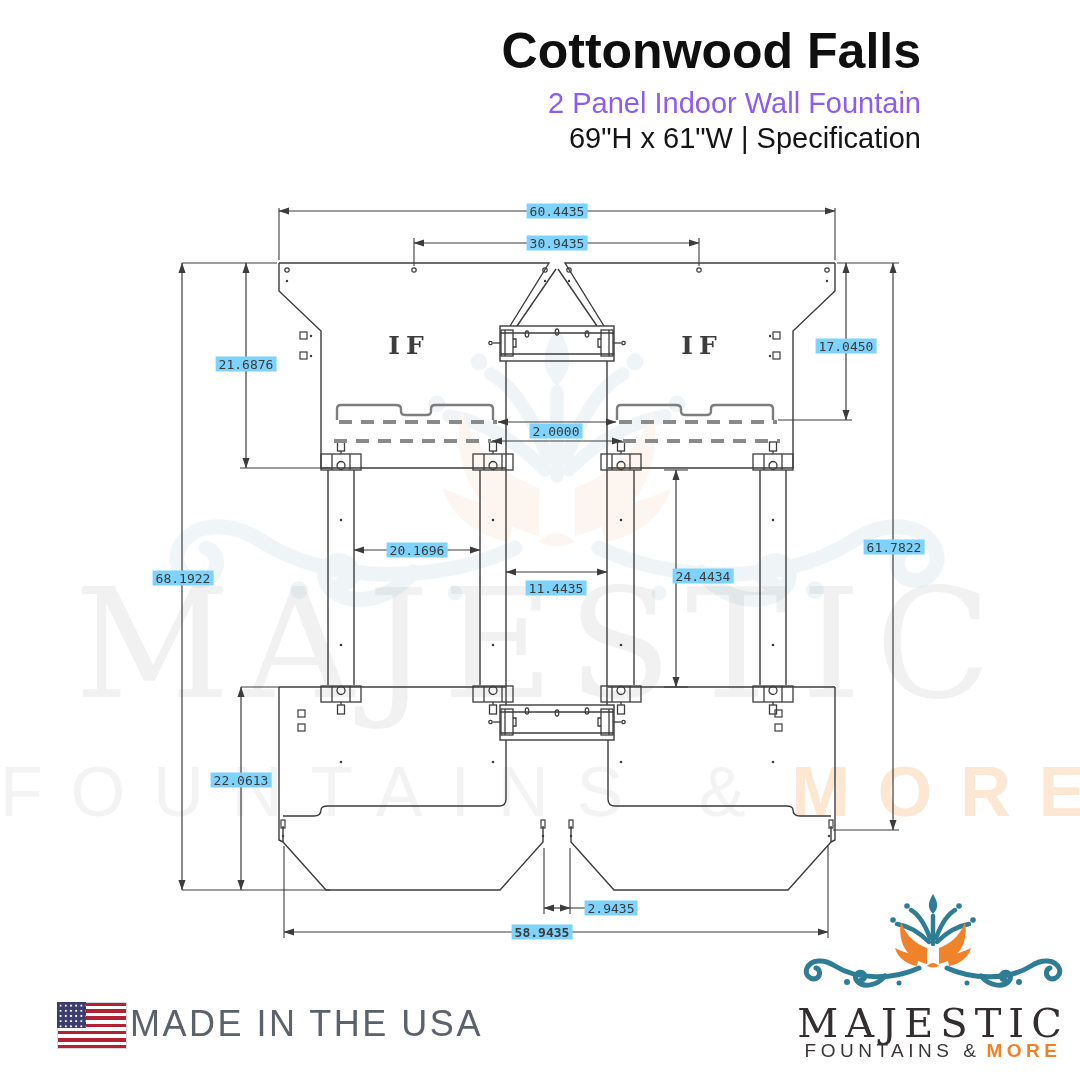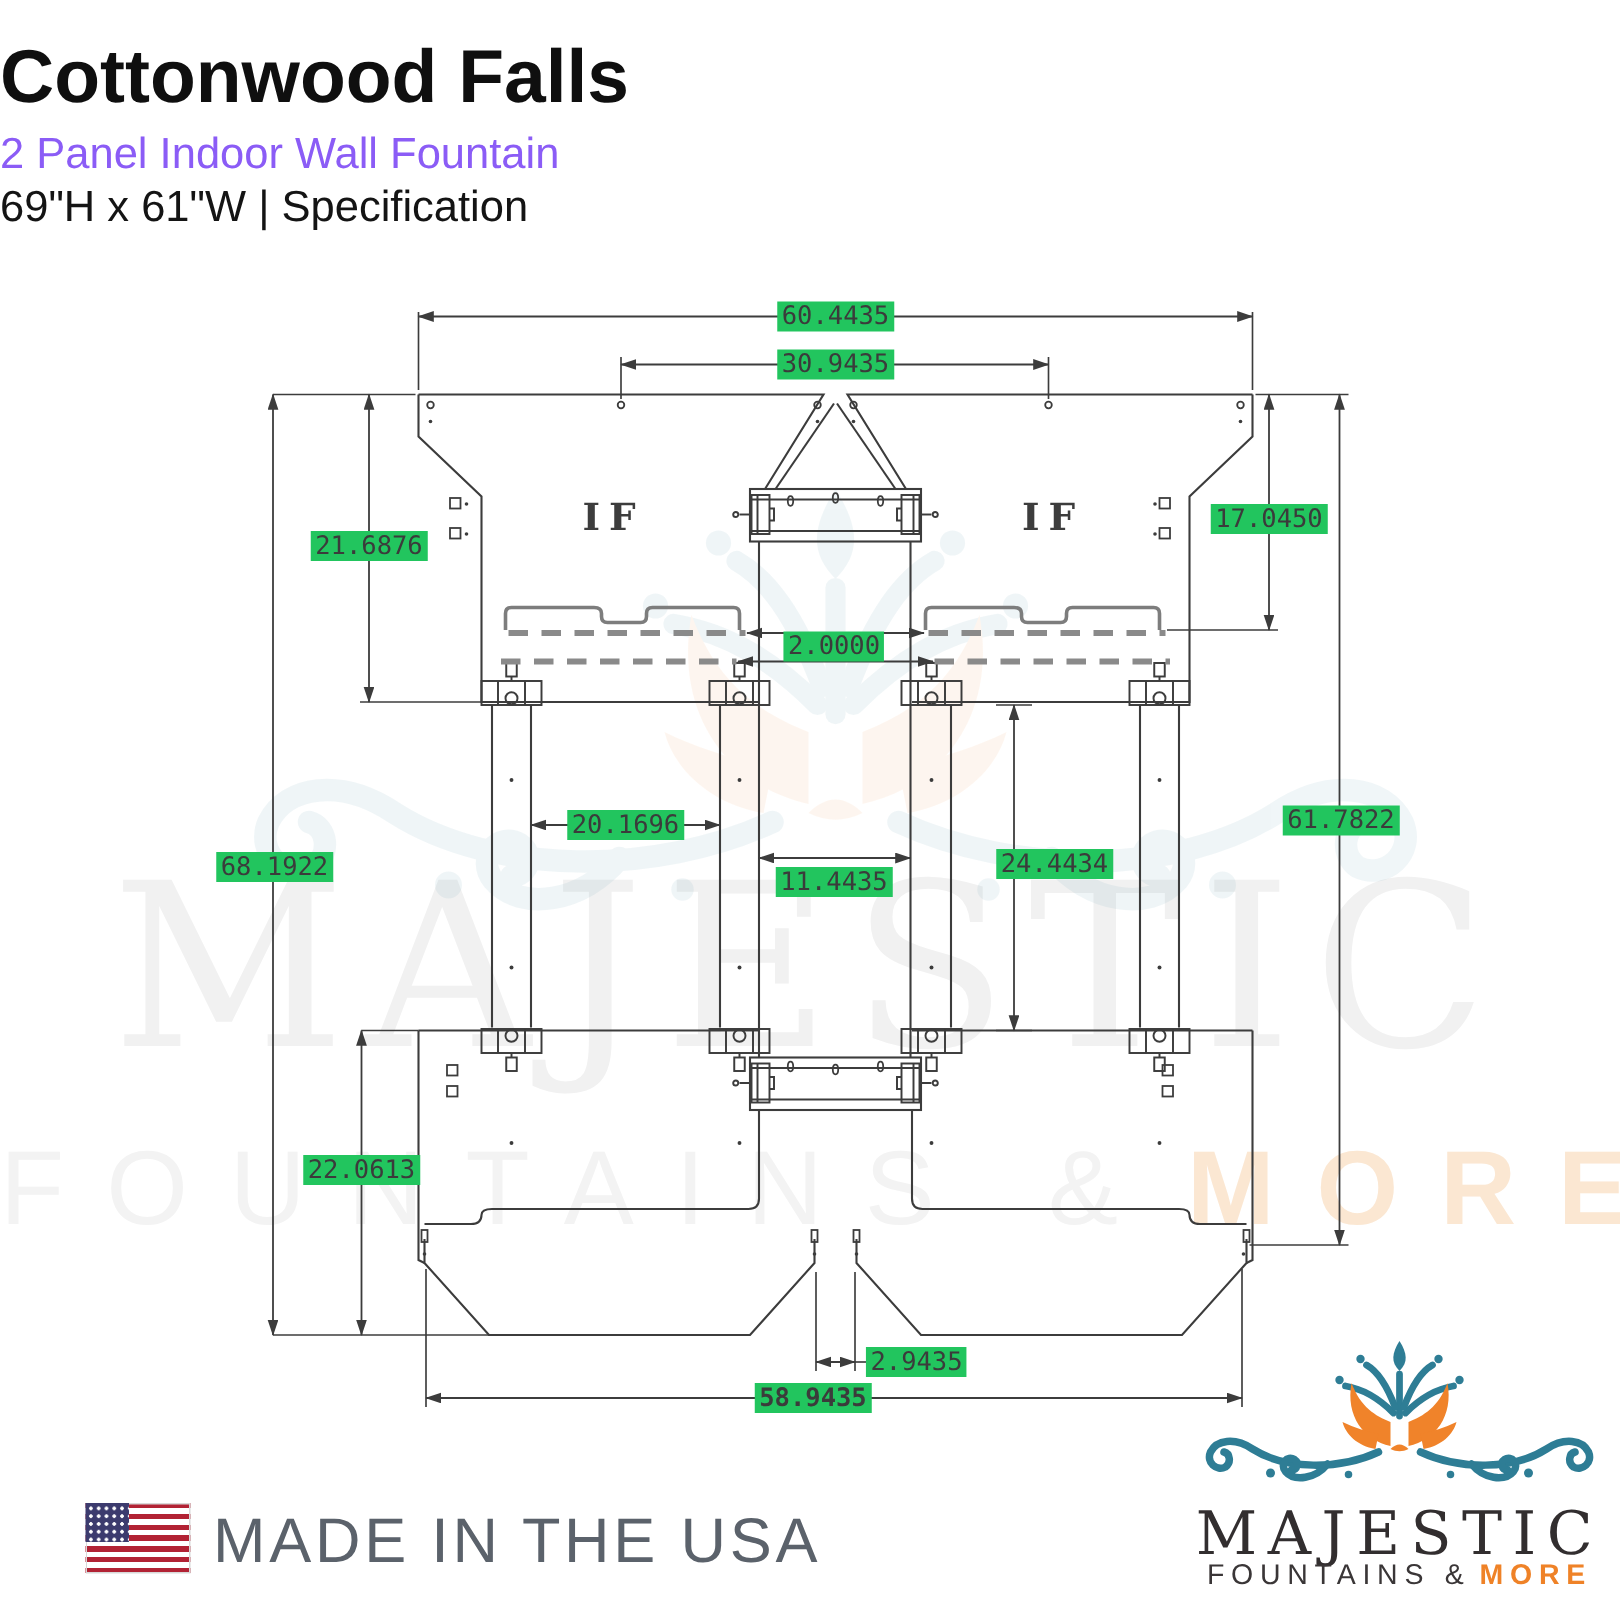--- a/index.html
+++ b/index.html
@@ -1,44 +1,44 @@
 <!DOCTYPE html>
 <html><head>
 <meta charset="utf-8">
 <style>
   html,body{margin:0;padding:0;background:#fff;}
   .page{position:relative;width:1080px;height:1080px;background:#fff;overflow:hidden;
         font-family:"Liberation Sans",sans-serif;}
   
-  .hdr{position:absolute;left:0;top:24px;width:921px;text-align:left;z-index:6;}
+  .hdr{position:absolute;left:0;top:24px;width:921px;text-align:right;z-index:6;}
   .hdr .title{font-size:50px;font-weight:800;color:#0f0f0f;letter-spacing:0px;line-height:1.1;}
   .hdr .sub{font-size:29px;color:#8b5cf6;margin-top:8px;line-height:1.15;}
   .hdr .spec{font-size:29px;color:#141414;margin-top:2px;}
   
   .wm{position:absolute;z-index:1;width:1080px;text-align:center;white-space:nowrap;}
   .wm1{top:556px;font-family:"DejaVu Serif","Liberation Serif",serif;font-size:152px;
        letter-spacing:14px;color:#f1f1f1;}
   .wm2{top:752px;font-family:"Liberation Sans",sans-serif;font-size:70px;letter-spacing:28px;}
   .wm2 .wmf{color:#f3f3f3;} .wm2 .wmm{color:#fbe7d2;font-weight:bold;margin-left:18px;}
   
   svg.draw{position:absolute;left:0;top:0;z-index:2;}
   .dim{position:absolute;z-index:5;transform:translate(-50%,-50%);
        font-family:"DejaVu Sans Mono","Liberation Mono",monospace;
-       font-size:17px;color:#3b3b3b;background:#22c55e;padding:0 3px;white-space:nowrap;}
+       font-size:13px;color:#3b3b3b;background:#7dd3fc;padding:0 3px;white-space:nowrap;}
   .ifmark{position:absolute;z-index:4;transform:translate(-50%,-50%);
        font-family:"DejaVu Serif","Liberation Serif",serif;font-weight:bold;
        font-size:25px;letter-spacing:6px;color:#3d3d3d;}
   
   .flag{position:absolute;left:57px;top:1002px;width:70px;height:47px;z-index:6;
         background:repeating-linear-gradient(#b22234 0 3.6px,#ffffff 3.6px 7.2px);
         box-shadow:0 0 0 1px #d8d8d8 inset;}
   .flag .canton{position:absolute;left:0;top:0;width:29px;height:25.5px;background:#3c3b6e;
         background-image:radial-gradient(#ffffff 1px,rgba(255,255,255,0) 1.4px);
         background-size:5.2px 5.2px;background-position:1px 1px;}
-  .madein{position:absolute;left:142px;top:1003px;z-index:6;font-size:42px;color:#5b626b;
+  .madein{position:absolute;left:130px;top:1003px;z-index:6;font-size:36px;color:#5b626b;
         letter-spacing:2.5px;}
   
   .logo-name{position:absolute;left:933px;top:1000px;transform:translateX(-50%);z-index:6;
         font-family:"DejaVu Serif","Liberation Serif",serif;font-size:40px;color:#322e2f;
         letter-spacing:7px;white-space:nowrap;}
   .logo-tag{position:absolute;left:933px;top:1040px;transform:translateX(-50%);z-index:6;
         font-size:19px;color:#3a3637;letter-spacing:4.5px;white-space:nowrap;}
   .logo-tag .more{color:#ef8227;font-weight:bold;margin-left:6px;}
 </style>
 </head>

